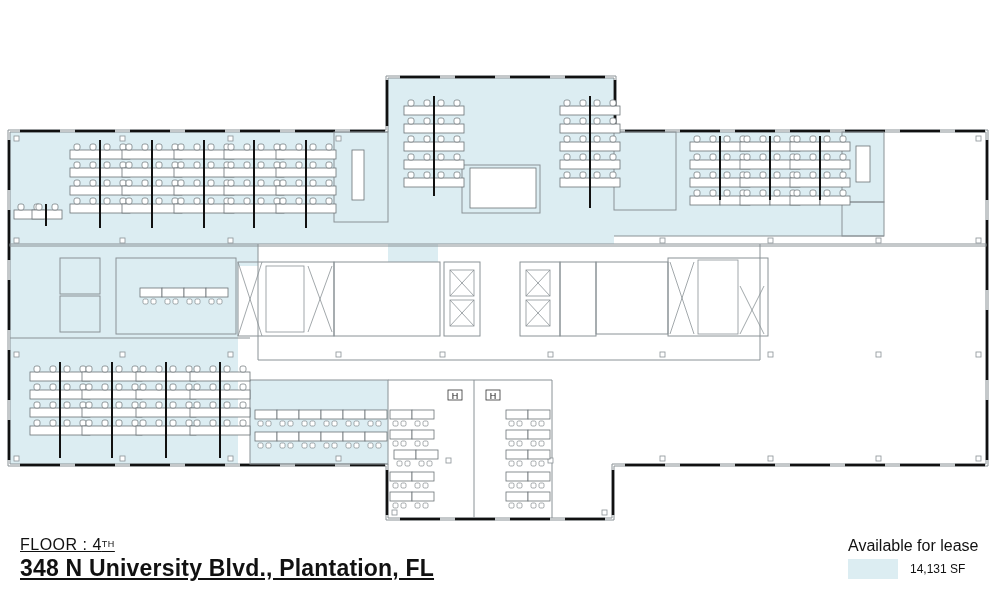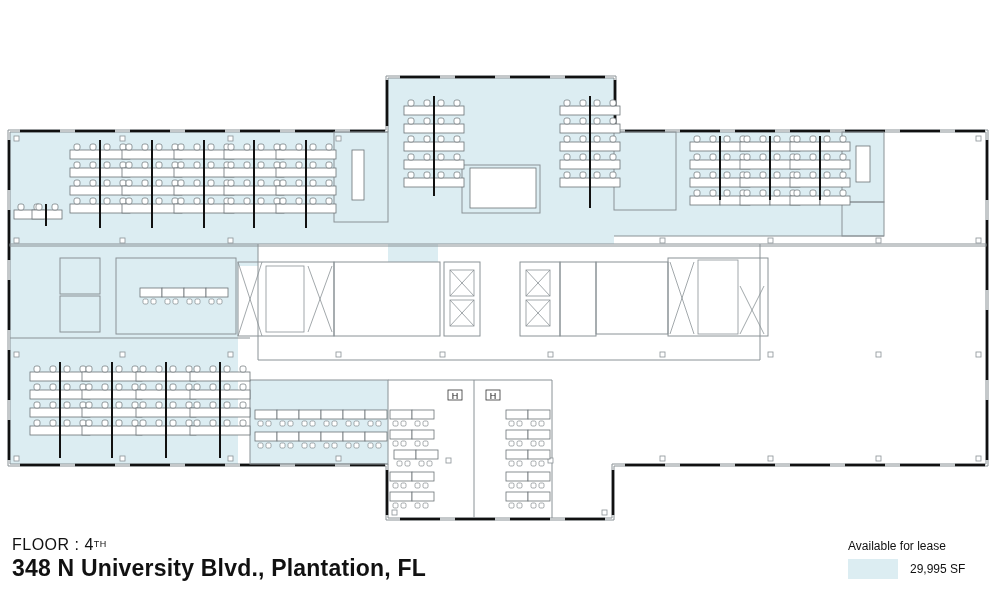--- a/index.html
+++ b/index.html
@@ -1,24 +1,24 @@
 <!DOCTYPE html>
 <html><head>
 <meta charset="utf-8">
 <style>
   html, body { margin:0; padding:0; background:#ffffff; }
   body { width:996px; height:604px; position:relative; overflow:hidden;
          font-family:"Liberation Sans", sans-serif; color:#111; }
   #plan { position:absolute; left:0; top:0; width:996px; height:525px; }
-  .caption { position:absolute; left:12px; top:536px; }
+  .caption { position:absolute; left:20px; top:536px;text-decoration:underline; }
   .floor-line { font-size:16px; letter-spacing:0.5px; font-weight:normal; line-height:18px; }
   .floor-line sup { font-size:9px; vertical-align:top; position:relative; top:-1px; }
   .address { font-size:23px; font-weight:bold; line-height:28px; letter-spacing:0.2px; }
   .legend { position:absolute; left:848px; top:538px; width:140px; }
-  .legend-title { font-size:12px; line-height:16px; }
+  .legend-title { font-size:16px; line-height:16px; }
   .legend-row { display:flex; align-items:center; margin-top:5px; }
   .legend-swatch { width:50px; height:20px; background:#dcedf2; }
   .legend-value { font-size:12px; margin-left:12px; }
 </style>
 </head>
 <body>
 
 <svg id="plan" viewBox="0 0 996 525" xmlns="http://www.w3.org/2000/svg">
   <defs>
     <g id="desk-pair">
@@ -321,15 +321,15 @@
 
 <div class="caption">
   <div class="floor-line"><span>FLOOR : 4</span><sup>TH</sup></div>
   <div class="address">348 N University Blvd., Plantation, FL</div>
 </div>
 
 <div class="legend">
   <div class="legend-title">Available for lease</div>
   <div class="legend-row">
     <div class="legend-swatch"></div>
-    <div class="legend-value">29,995 SF</div>
+    <div class="legend-value">14,131 SF</div>
   </div>
 </div>
 
 </body></html>

